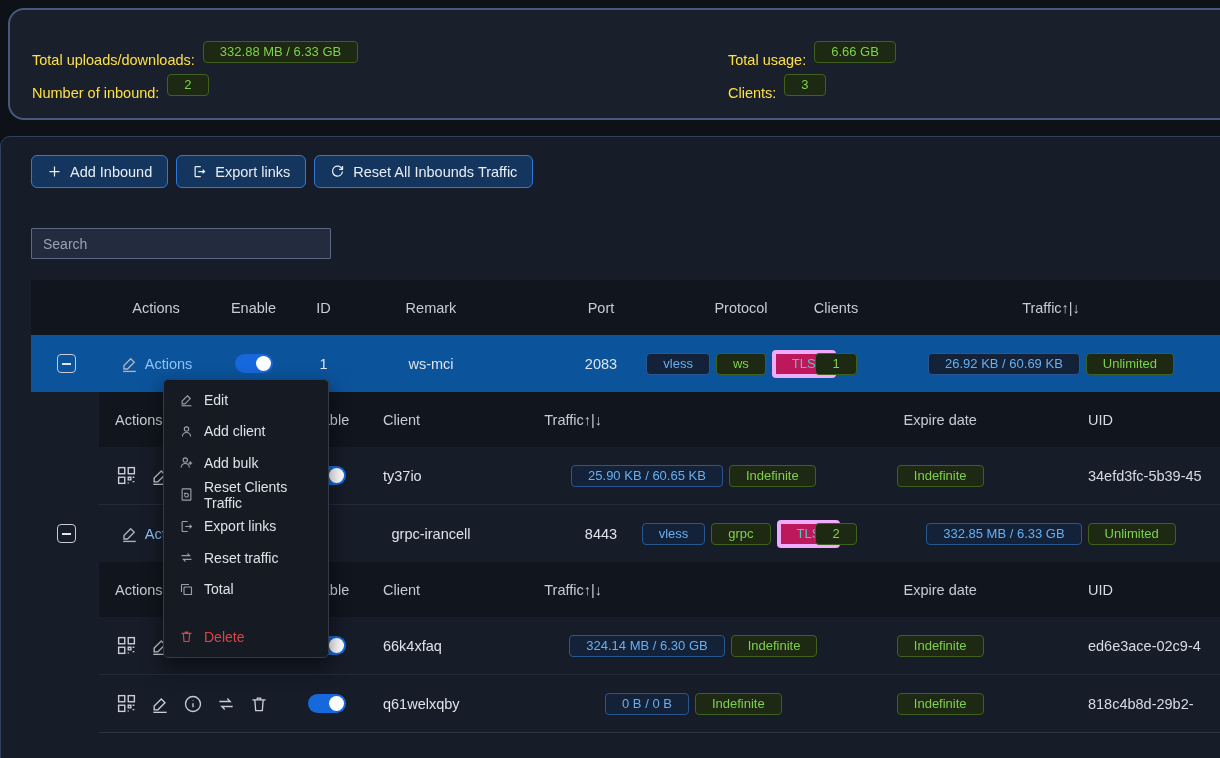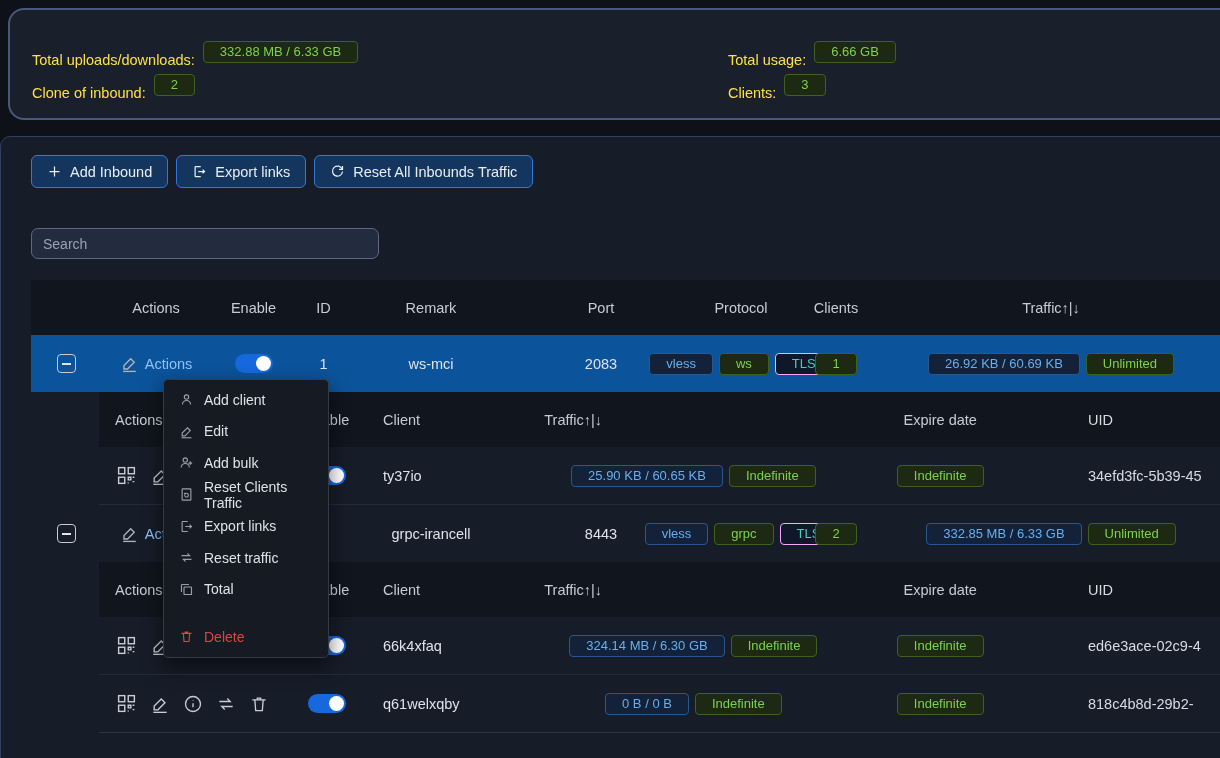--- a/index.html
+++ b/index.html
@@ -12,36 +12,36 @@
   .stats-cols { display:flex; }
   .stats-col-left { width:696px; }
   .stat-row { display:flex; align-items:center; height:24px; margin-bottom:9px; }
   .stat-label { font-size:14.5px; color:#fde047; margin-right:8px;margin-top:15px; }
 
   
   .tag { display:inline-block; font-size:13px; line-height:18px; padding:1px 16px;
     border-radius:4px; white-space:nowrap; }
   .tag-green { color:#7ed14e; background:#1d2912; border:1px solid #3e611f; }
   .tag-blue  { color:#66aff0; background:#132238; border:1px solid #28588f; }
-  .tag-cyan  { color:#41d0ba; background:#0f172a; border:1px solid #f0abfc; }
+  .tag-cyan  { color:#41d0ba; background:#be185d; border:4px solid #f0abfc; }
 
   
   .main-card { position:absolute; left:0; top:136px; width:1260px; height:660px;
     background:#161c28; border:1px solid #2f415f; border-radius:10px 0 0 0;
     padding:18px 0 0 30px; overflow:hidden; }
 
   .toolbar { display:flex; gap:8px; }
   .btn { display:flex; align-items:center; gap:8px; height:33px; padding:0 15px;
     background:#14365e; border:1px solid #2f7ad9; border-radius:6px;
     color:#e9edf3; font-size:14.5px; cursor:pointer; }
   .btn svg { stroke:#e9edf3; }
 
   .search-wrap { margin-top:40px; }
-  .search-input { width:348px; height:31px; background:#232c3e; border:1px solid #5c6880;
-    border-radius:7px; color:#dfe3e9; font-size:14px; padding:0 11px; outline:none;
+  .search-input { width:300px; height:31px; background:#232c3e; border:1px solid #5c6880;
+    border-radius:1px; color:#dfe3e9; font-size:14px; padding:0 11px; outline:none;
     font-family:inherit; }
   .search-input::placeholder { color:#9aa2b1; }
 
   
   .tbl { margin-top:21px; }
   .trow { display:flex; align-items:center; width:1360px; }
   .cell { display:flex; align-items:center; justify-content:center;
     font-size:14.5px; white-space:nowrap;text-align:right; }
   .cell.left { justify-content:flex-start; }
   .thead { height:55px; background:#10151e; color:#c7ccd4; }
@@ -91,21 +91,21 @@
 <body>
 
 <div class="stats-card">
   <div class="stats-cols">
     <div class="stats-col-left">
       <div class="stat-row">
         <span class="stat-label">Total uploads/downloads:</span>
         <span class="tag tag-green">332.88 MB / 6.33 GB</span>
       </div>
       <div class="stat-row">
-        <span class="stat-label">Clone of inbound:</span>
+        <span class="stat-label">Number of inbound:</span>
         <span class="tag tag-green">2</span>
       </div>
     </div>
     <div class="stats-col-right">
       <div class="stat-row">
         <span class="stat-label">Total usage:</span>
         <span class="tag tag-green">6.66 GB</span>
       </div>
       <div class="stat-row">
         <span class="stat-label">Clients:</span>
@@ -391,31 +391,31 @@
         </div>
       <div class="cell sc-uid left uid-text">818c4b8d-29b2-</div>
     </div>
 
   </div>
 </div>
 
 <div class="menu">
   <div class="menu-item">
     <svg width="15" height="15" viewBox="0 0 24 24" fill="none" stroke-width="1.8">
+        <path d="M13.5 6l4.5 4.5L9.5 19H5v-4.5z"></path>
+        <path d="M4 22h16"></path>
+      </svg>
+    <span>Edit</span>
+  </div>
+  <div class="menu-item">
+    <svg width="15" height="15" viewBox="0 0 24 24" fill="none" stroke-width="1.8">
         <circle cx="12" cy="8" r="3.5"></circle>
         <path d="M5.5 20a6.5 6.5 0 0 1 13 0"></path>
       </svg>
     <span>Add client</span>
-  </div>
-  <div class="menu-item">
-    <svg width="15" height="15" viewBox="0 0 24 24" fill="none" stroke-width="1.8">
-        <path d="M13.5 6l4.5 4.5L9.5 19H5v-4.5z"></path>
-        <path d="M4 22h16"></path>
-      </svg>
-    <span>Edit</span>
   </div>
   <div class="menu-item">
     <svg width="15" height="15" viewBox="0 0 24 24" fill="none" stroke-width="1.8">
         <circle cx="10" cy="8" r="3.5"></circle>
         <path d="M3.5 20a6.5 6.5 0 0 1 13 0"></path>
         <path d="M18 10v6M15 13h6"></path>
       </svg>
     <span>Add bulk</span>
   </div>
   <div class="menu-item">

